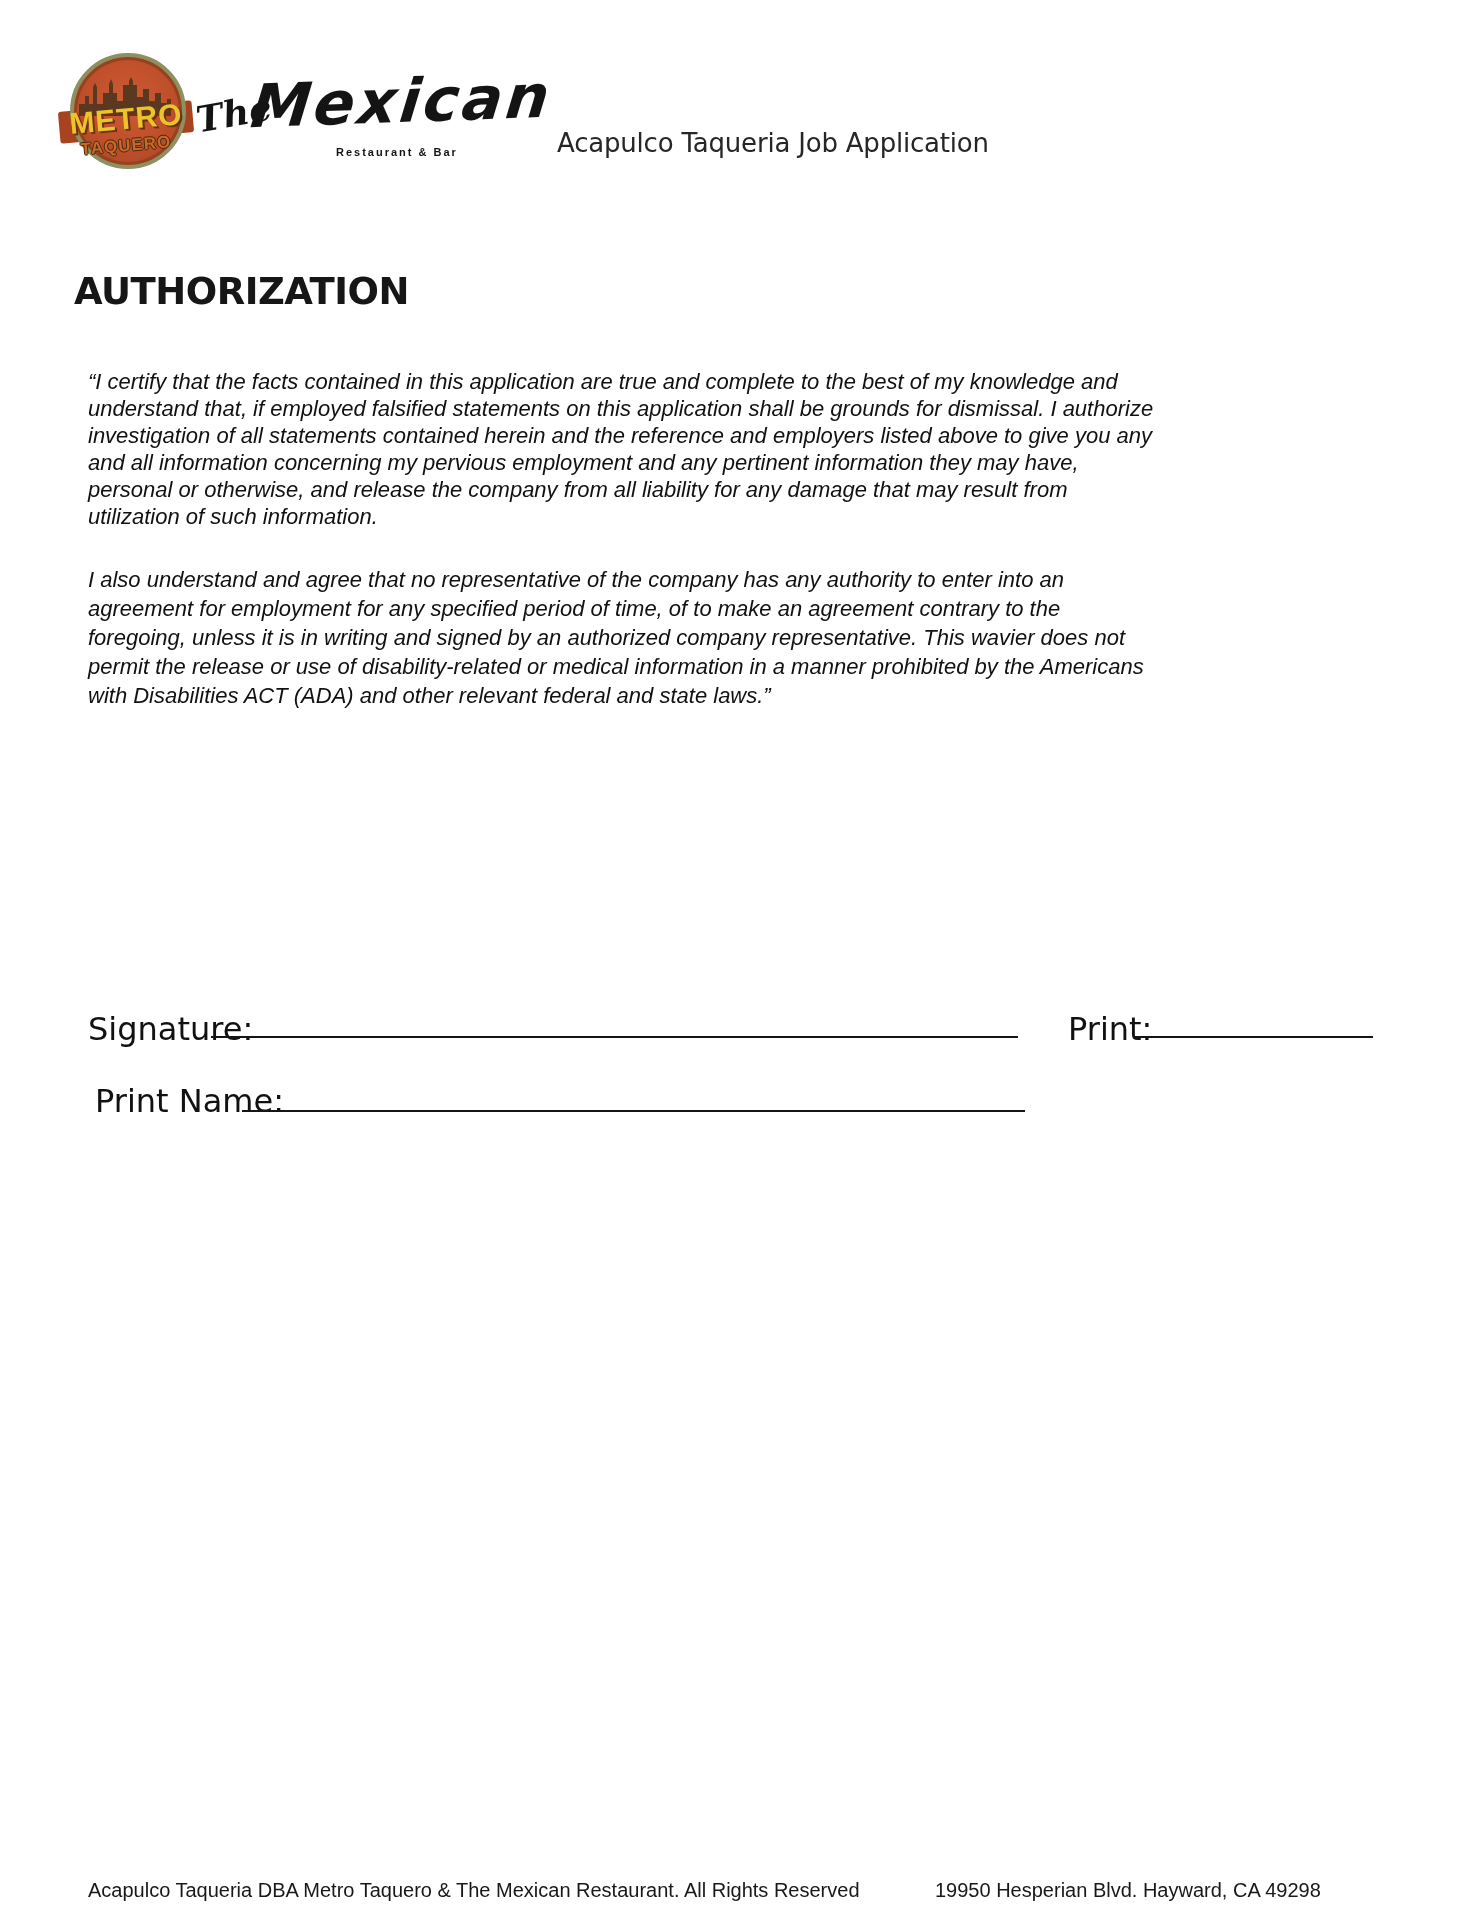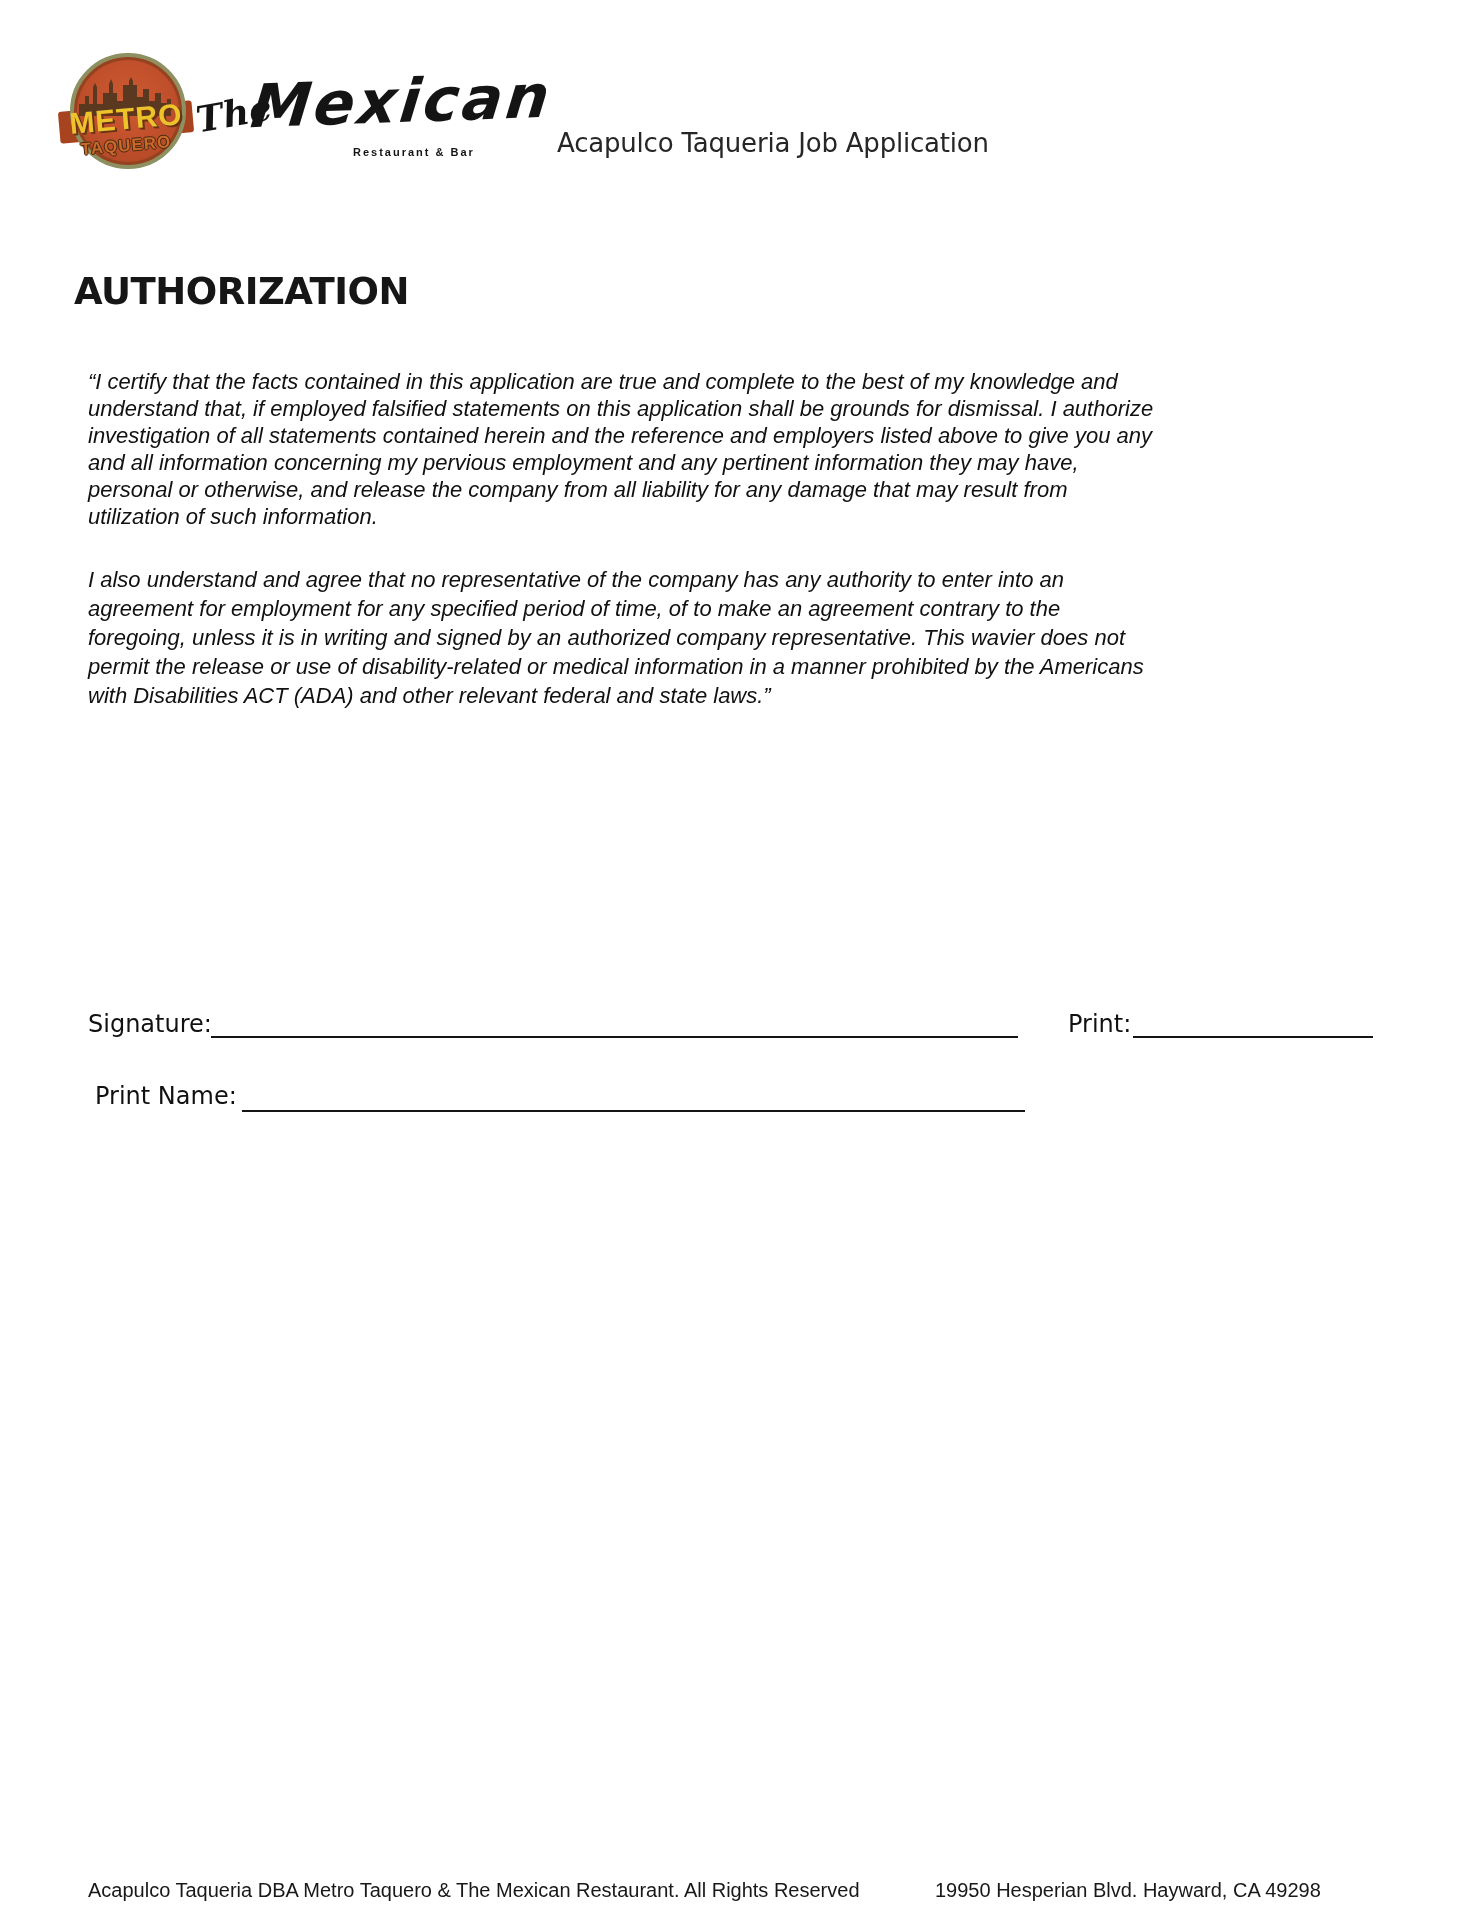--- a/index.html
+++ b/index.html
@@ -28,37 +28,37 @@
     font-family:"Liberation Sans",sans-serif;font-weight:800;font-size:17px;letter-spacing:1px;
     color:#c96a28;transform:rotate(-5deg);
     text-shadow:-1px 0 #4a2a12,1px 0 #4a2a12,0 -1px #4a2a12,0 1px #4a2a12;}
 
   .mexican-logo{position:absolute;left:196px;top:70px;width:330px;height:100px;color:#141414;}
   .mexican-the{position:absolute;left:0;top:22px;font-style:italic;font-weight:bold;font-size:36px;
     transform:rotate(-10deg);font-family:"DejaVu Serif",serif;}
   .mexican-name{position:absolute;left:56px;top:-4px;font-style:italic;font-weight:bold;font-size:60px;
     letter-spacing:3px;transform:skewX(-8deg) rotate(-2deg);font-family:"DejaVu Sans",sans-serif;}
   .mexican-tagline{position:absolute;left:140px;top:76px;font-weight:bold;font-size:11px;
-    letter-spacing:2px;font-family:"Liberation Sans",sans-serif;margin-left:17px;}
+    letter-spacing:2px;font-family:"Liberation Sans",sans-serif;}
 
   .app-title{position:absolute;left:557px;top:128px;font-weight:normal;font-size:26px;color:#262626;
     letter-spacing:-0.2px;}
 
   
   .auth-heading{position:absolute;left:74px;top:270px;font-weight:bold;font-size:37px;
     letter-spacing:-0.5px;color:#161616;}
 
   .para{position:absolute;left:88px;width:1075px;
     font-family:Liberation Sans, sans-serif;font-style:italic;
     font-size:22px;line-height:27px;color:#111;}
   .para-1{top:368px;}
   .para-2{top:565px;line-height:29px;}
 
   
-  .field-label{position:absolute;font-size:24px;color:#111;}
+  .field-label{position:absolute;font-size:32px;color:#111;}
   .sig-label{left:88px;top:1010px;}
   .date-label{left:1068px;top:1010px;}
   .print-label{left:85px;top:1082px;margin-left:10px;}
   .write-line{position:absolute;border-bottom:2px solid #151515;height:0;}
   .sig-line{left:211px;top:1036px;width:807px;}
   .date-line{left:1133px;top:1036px;width:240px;}
   .print-line{left:242px;top:1110px;width:783px;}
 
   
   .footer-text{position:absolute;top:1858px;font-family:"Liberation Sans",sans-serif;

